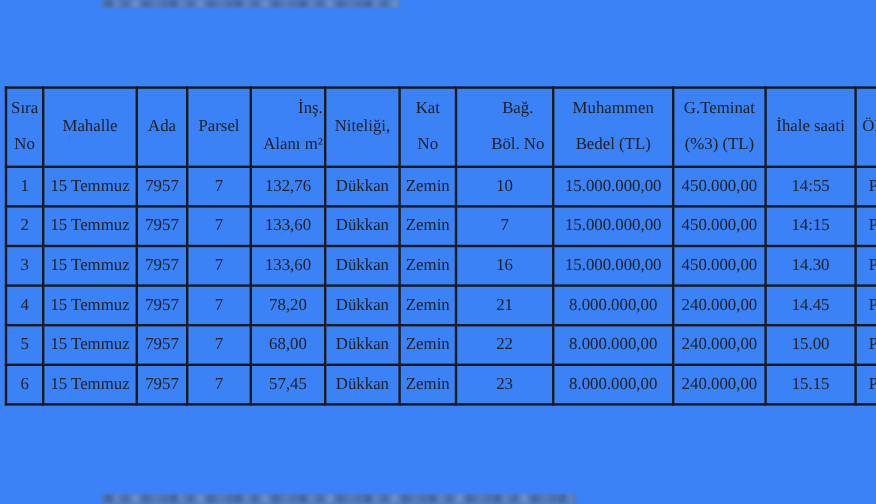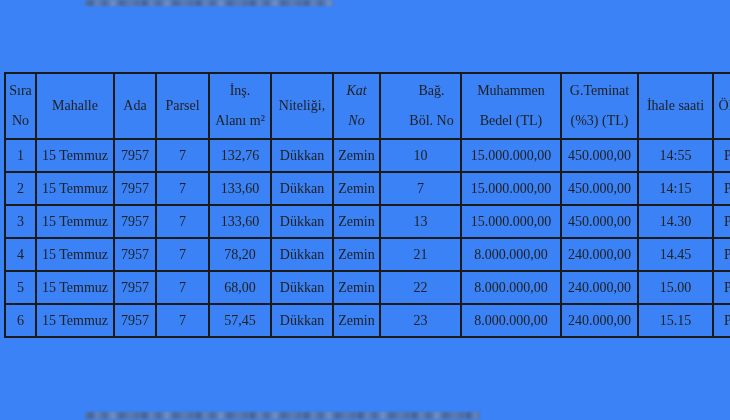--- a/index.html
+++ b/index.html
@@ -54,23 +54,23 @@
     white-space: pre-line;
     line-height: 30px;
   }
   #auction-table td { line-height: 18px; }
 
   
   #auction-table th:nth-child(1)  { width: 27px; }
   #auction-table th:nth-child(2)  { width: 74px; margin-top: 29px; }
   #auction-table th:nth-child(3)  { width: 38px; margin-left: 32px; }
   #auction-table th:nth-child(4)  { width: 49px; }
-  #auction-table th:nth-child(5)  { width: 58px; }
+  #auction-table th:nth-child(5)  { width: 58px; text-align: right; }
   #auction-table th:nth-child(6)  { width: 58px; }
-  #auction-table th:nth-child(7)  { width: 43px; font-style: italic; }
+  #auction-table th:nth-child(7)  { width: 43px; }
   #auction-table th:nth-child(8)  { width: 55px; padding-left: 23px; }
   #auction-table th:nth-child(9)  { width: 96px; }
   #auction-table th:nth-child(10) { width: 73px; }
   #auction-table th:nth-child(11) { width: 71px; }
   #auction-table th:nth-child(12) { width: 57px; }
 </style>
 </head>
 <body>
 
 <div id="page">
@@ -130,21 +130,21 @@
           <td>PEŞİN</td>
         </tr>
         <tr>
           <td>3</td>
           <td>15 Temmuz</td>
           <td>7957</td>
           <td>7</td>
           <td>133,60</td>
           <td>Dükkan</td>
           <td>Zemin</td>
-          <td>13</td>
+          <td>16</td>
           <td>15.000.000,00</td>
           <td>450.000,00</td>
           <td>14.30</td>
           <td>PEŞİN</td>
         </tr>
         <tr>
           <td>4</td>
           <td>15 Temmuz</td>
           <td>7957</td>
           <td>7</td>

